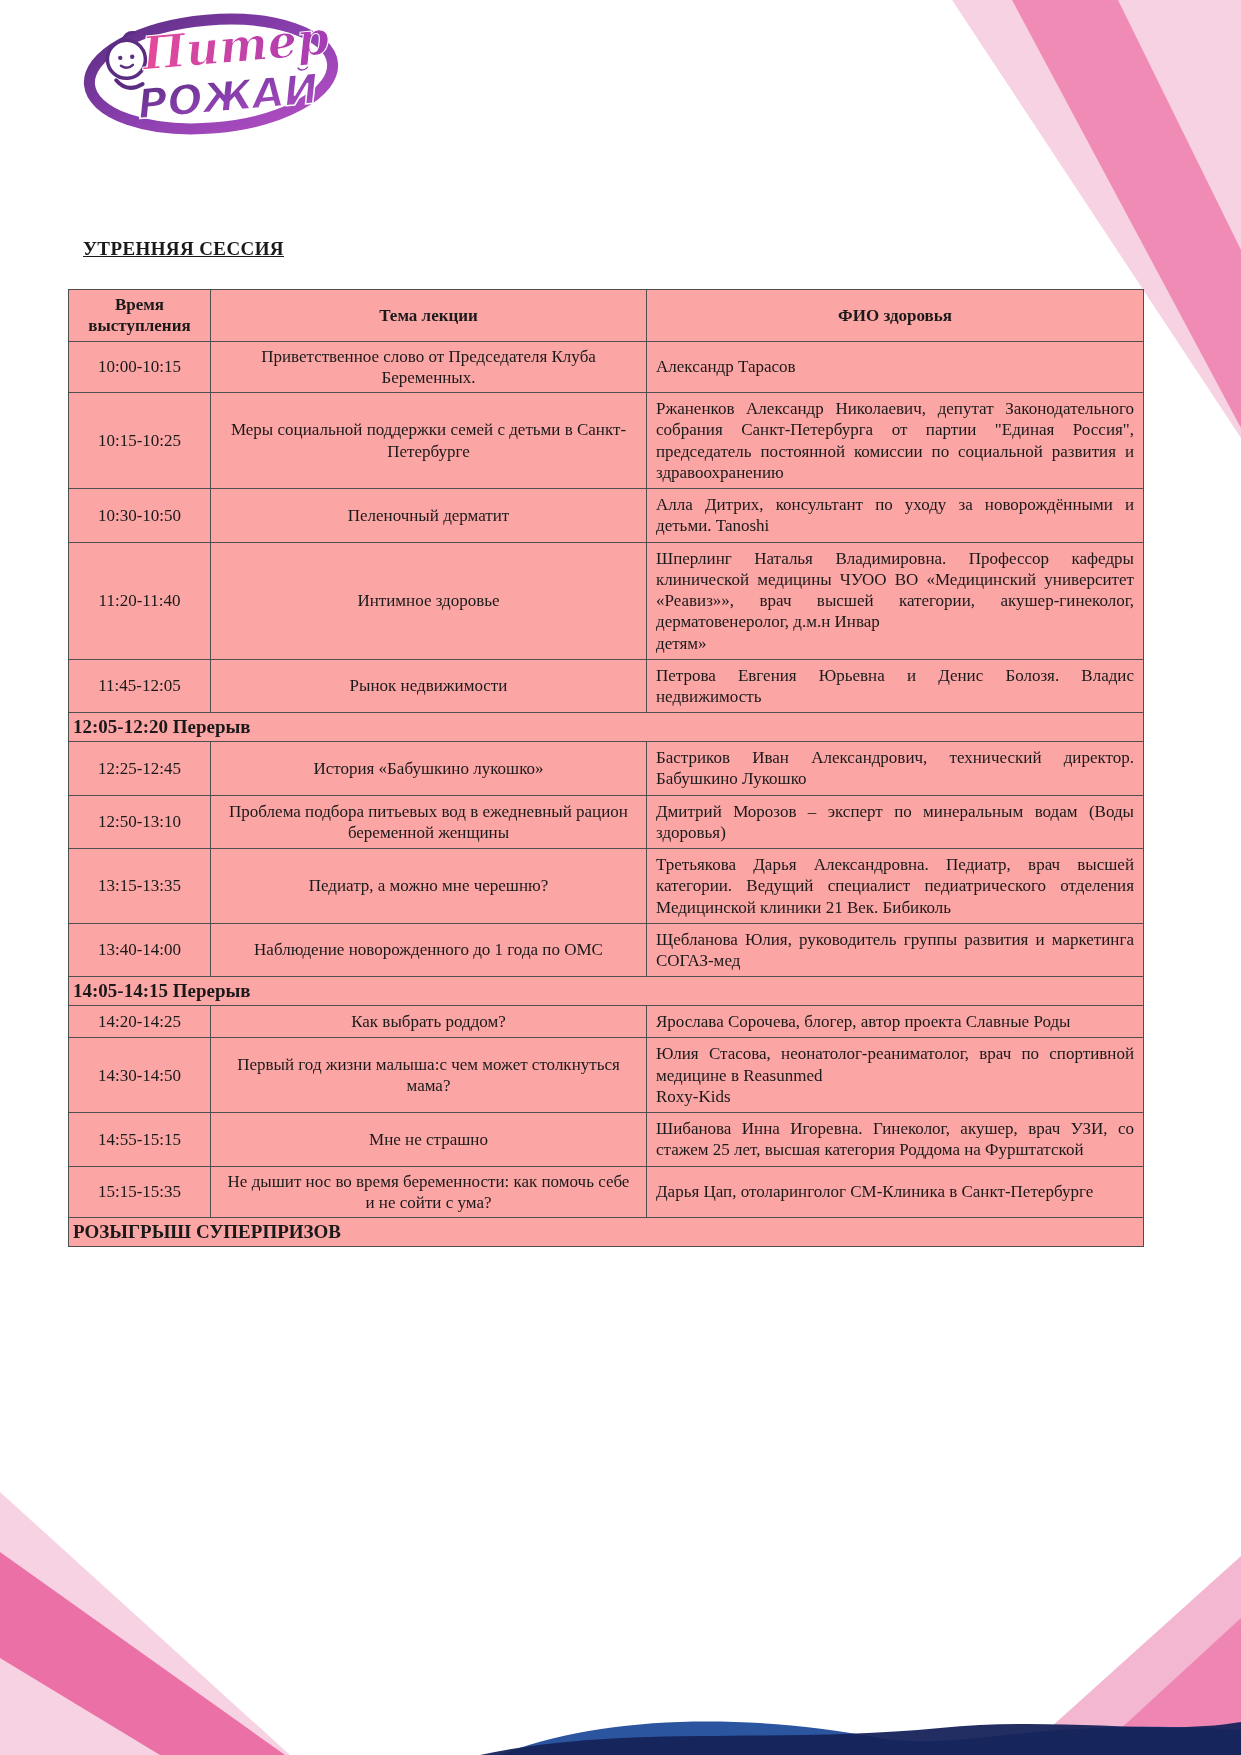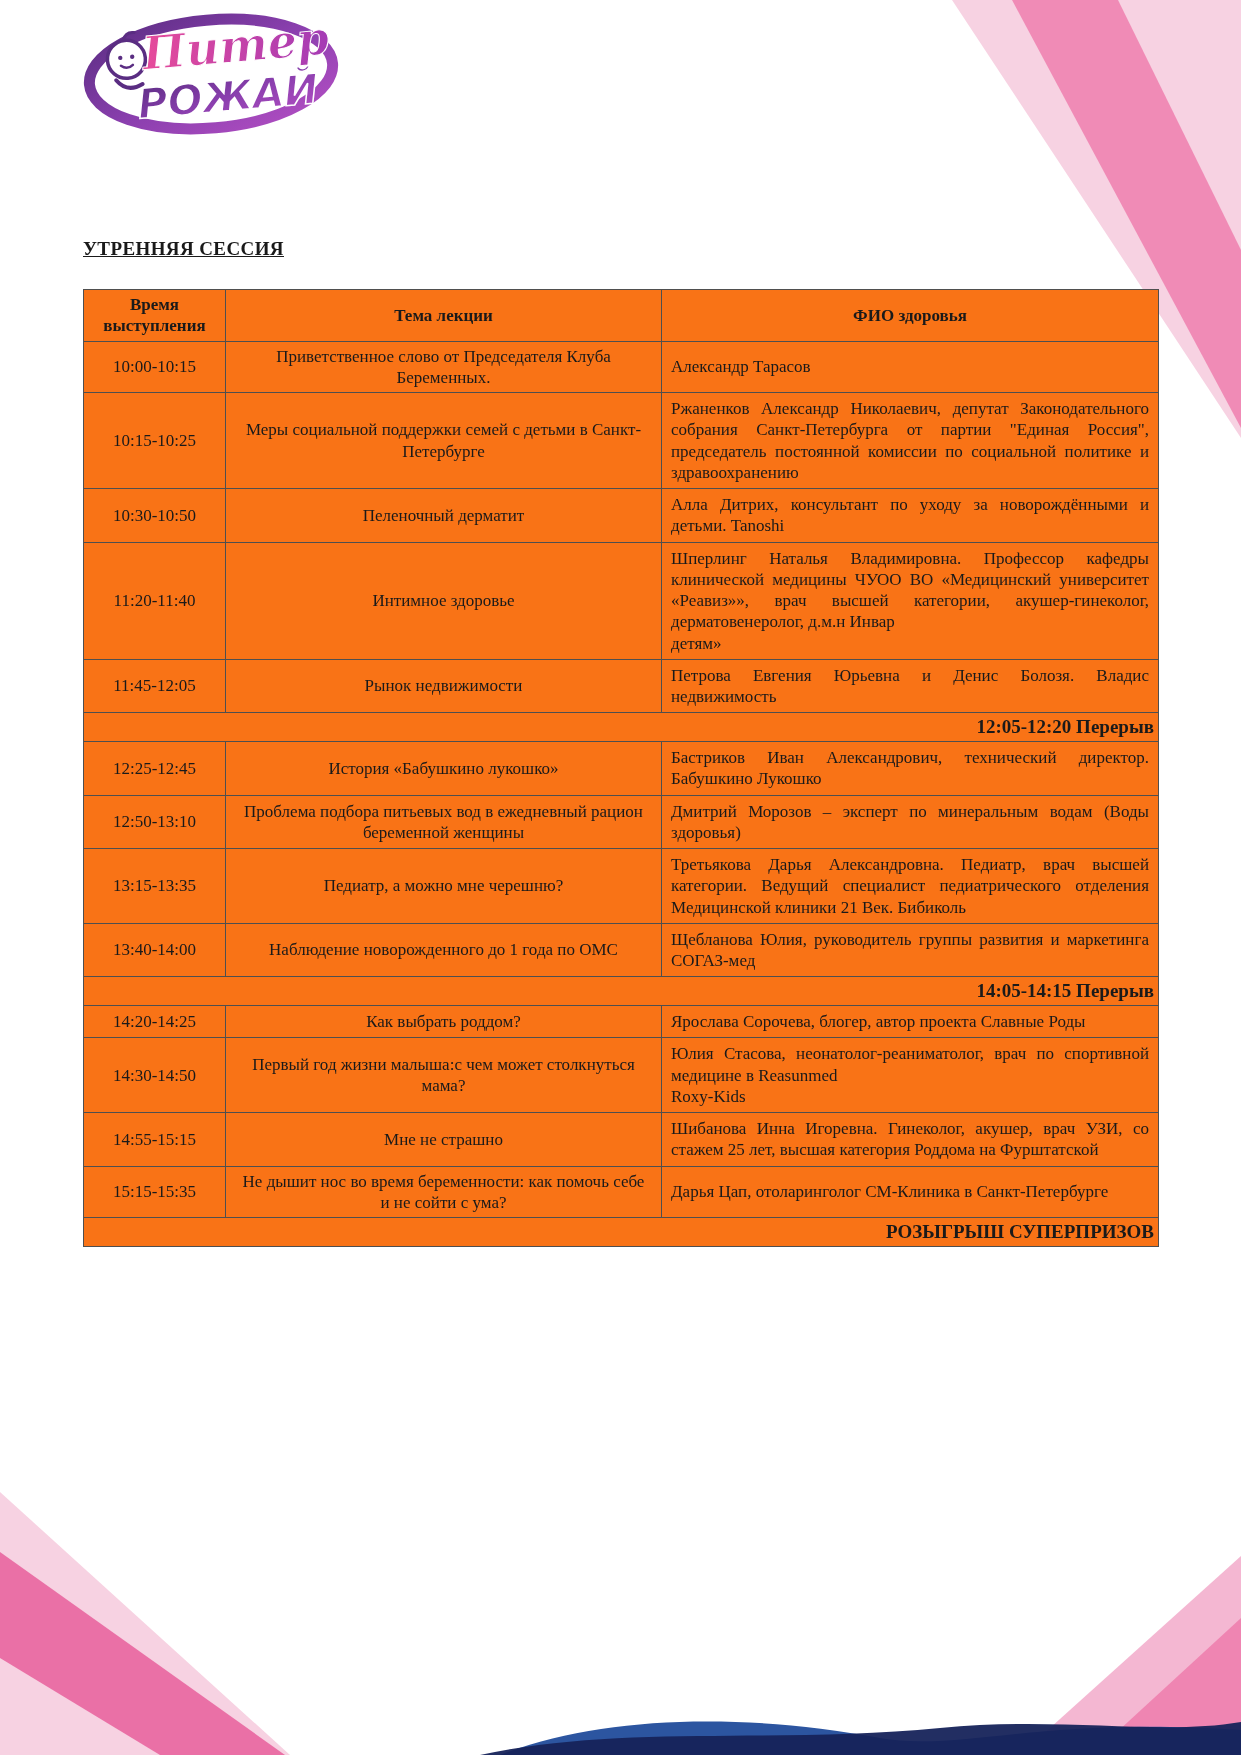--- a/index.html
+++ b/index.html
@@ -21,35 +21,35 @@
     width:270px; height:145px;
     z-index:2;
   }
   .content { position:absolute; left:0; top:0; width:1241px; z-index:1; }
   .page-title {
     position:absolute; top:238px; left:83px; width:1020px;
     text-align:left; font-weight:bold; font-size:19px;
     text-decoration:underline; letter-spacing:0.4px;
   }
   table.schedule {
-    position:absolute; top:289px; left:83px; width:1075px;
+    position:absolute; top:289px; left:68px; width:1075px;
     border-collapse:collapse; table-layout:fixed;
-    background:#f97316;
+    background:#fca5a5;
   }
   .schedule td, .schedule th {
     border:1px solid #4f4f4f;
     vertical-align:middle;
     font-size:17px;
     line-height:1.25;
   }
   .schedule th { font-weight:bold; text-align:center; padding:4px 6px; }
   .cell.time-cell { text-align:center; padding:4px 4px;margin-top:12px; }
   .cell.topic-cell { text-align:center; padding:4px 10px; white-space:pre-line; }
   .cell.lecturer-cell { text-align:justify; padding:5px 9px; white-space:pre-line; }
-  .cell.break-cell { text-align:right; font-weight:bold; font-size:19px; padding:2px 4px; }
+  .cell.break-cell { text-align:left; font-weight:bold; font-size:19px; padding:2px 4px; }
 </style>
 </head>
 <body>
 
 <svg class="decor" viewBox="0 0 1241 1755" preserveAspectRatio="none" aria-hidden="true">
 
   <g>
     <polygon points="952,0 1241,0 1241,438" fill="#f7d2e2"></polygon>
     <polygon points="1012,0 1118,0 1241,250 1241,428" fill="#ee7fae" opacity="0.85"></polygon>
   </g>
@@ -116,21 +116,21 @@
     </thead>
     <tbody>
         <tr>
           <td class="cell time-cell">10:00-10:15</td>
           <td class="cell topic-cell">Приветственное слово от Председателя Клуба Беременных.</td>
           <td class="cell lecturer-cell">Александр Тарасов</td>
         </tr>
         <tr>
           <td class="cell time-cell">10:15-10:25</td>
           <td class="cell topic-cell">Меры социальной поддержки семей с детьми в Санкт-Петербурге</td>
-          <td class="cell lecturer-cell">Ржаненков Александр Николаевич, депутат Законодательного собрания Санкт-Петербурга от партии "Единая Россия", председатель постоянной комиссии по социальной политике и здравоохранению</td>
+          <td class="cell lecturer-cell">Ржаненков Александр Николаевич, депутат Законодательного собрания Санкт-Петербурга от партии "Единая Россия", председатель постоянной комиссии по социальной развития и здравоохранению</td>
         </tr>
         <tr>
           <td class="cell time-cell">10:30-10:50</td>
           <td class="cell topic-cell">Пеленочный дерматит</td>
           <td class="cell lecturer-cell">Алла Дитрих, консультант по уходу за новорождёнными и детьми. Tanoshi</td>
         </tr>
         <tr>
           <td class="cell time-cell">11:20-11:40</td>
           <td class="cell topic-cell">Интимное здоровье</td>
           <td class="cell lecturer-cell">Шперлинг Наталья Владимировна. Профессор кафедры клинической медицины ЧУОО ВО «Медицинский университет «Реавиз»», врач высшей категории, акушер-гинеколог, дерматовенеролог, д.м.н Инвар

